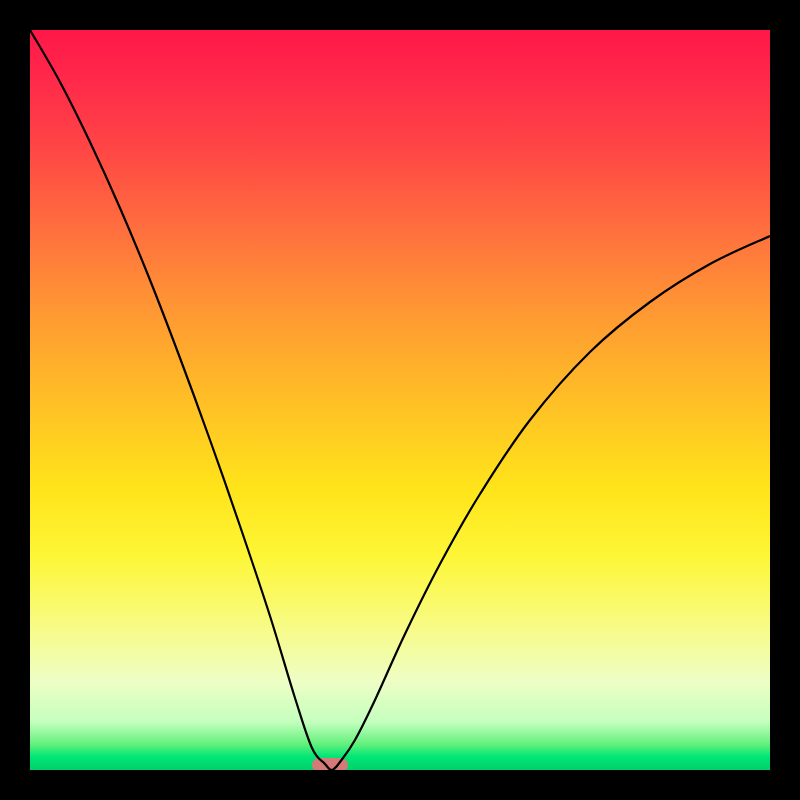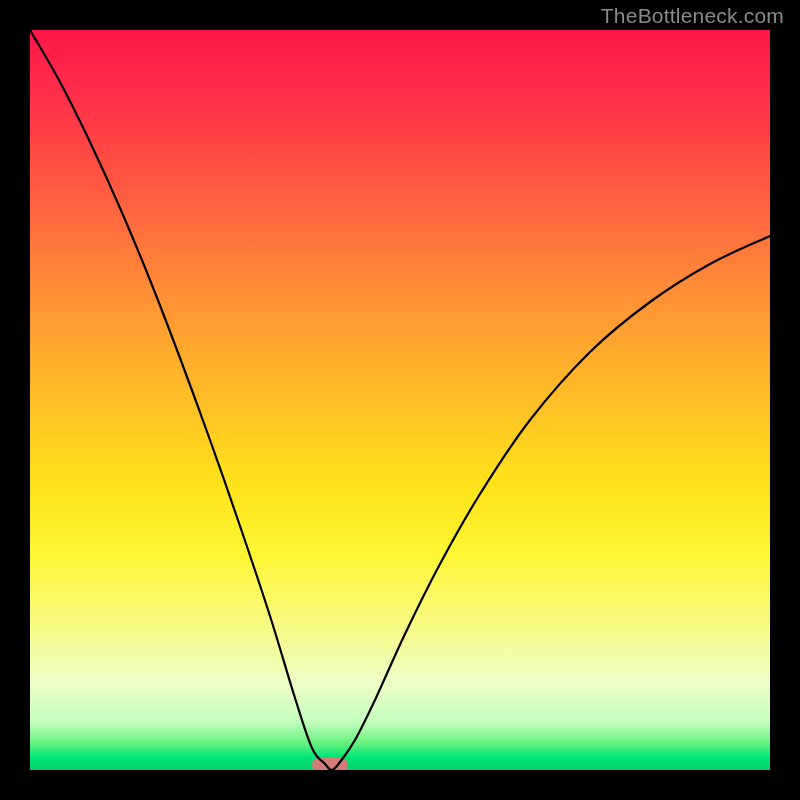--- a/index.html
+++ b/index.html
@@ -73,14 +73,13 @@
 <body>
 
 <div class="frame">
   <div class="plot-area">
     <div class="gradient"></div>
     <div class="marker" style="left: 282px; bottom: -2px;"></div>
     <svg class="curve" viewBox="0 0 740 740" preserveAspectRatio="none">
       <path d="M 0 0 C 5.4 9.4, 19.2 31.8, 30 52 C 40.8 72.2, 49.2 89.3, 60 112 C 70.8 134.7, 79.2 153.2, 90 178 C 100.8 202.8, 109.2 223.0, 120 250 C 130.8 277.0, 139.2 299.2, 150 328 C 160.8 356.8, 169.2 379.8, 180 410 C 190.8 440.2, 199.2 464.3, 210 496 C 220.8 527.7, 230.1 555.0, 240 586 C 249.9 617.0, 257.4 644.2, 265 668 C 272.6 691.8, 276.6 706.1, 282 718 C 287.4 729.9, 291.4 730.0, 295 734 C 298.6 738.0, 299.3 740.4, 302 740 C 304.7 739.6, 305.9 737.4, 310 732 C 314.1 726.6, 318.7 721.2, 325 710 C 331.3 698.8, 336.0 689.1, 345 670 C 354.0 650.9, 363.3 628.5, 375 604 C 386.7 579.5, 396.5 559.2, 410 534 C 423.5 508.8, 433.8 489.9, 450 464 C 466.2 438.1, 480.2 415.6, 500 390 C 519.8 364.4, 538.4 343.2, 560 322 C 581.6 300.8, 598.4 287.8, 620 272 C 641.6 256.2, 658.4 245.9, 680 234 C 701.6 222.1, 729.2 211.0, 740 206" fill="none" stroke="#000" stroke-width="2.2"></path>
     </svg>
   </div>
-  <div class="watermark">TheBottleneck.com</div>
 </div>
 
 </body></html>

